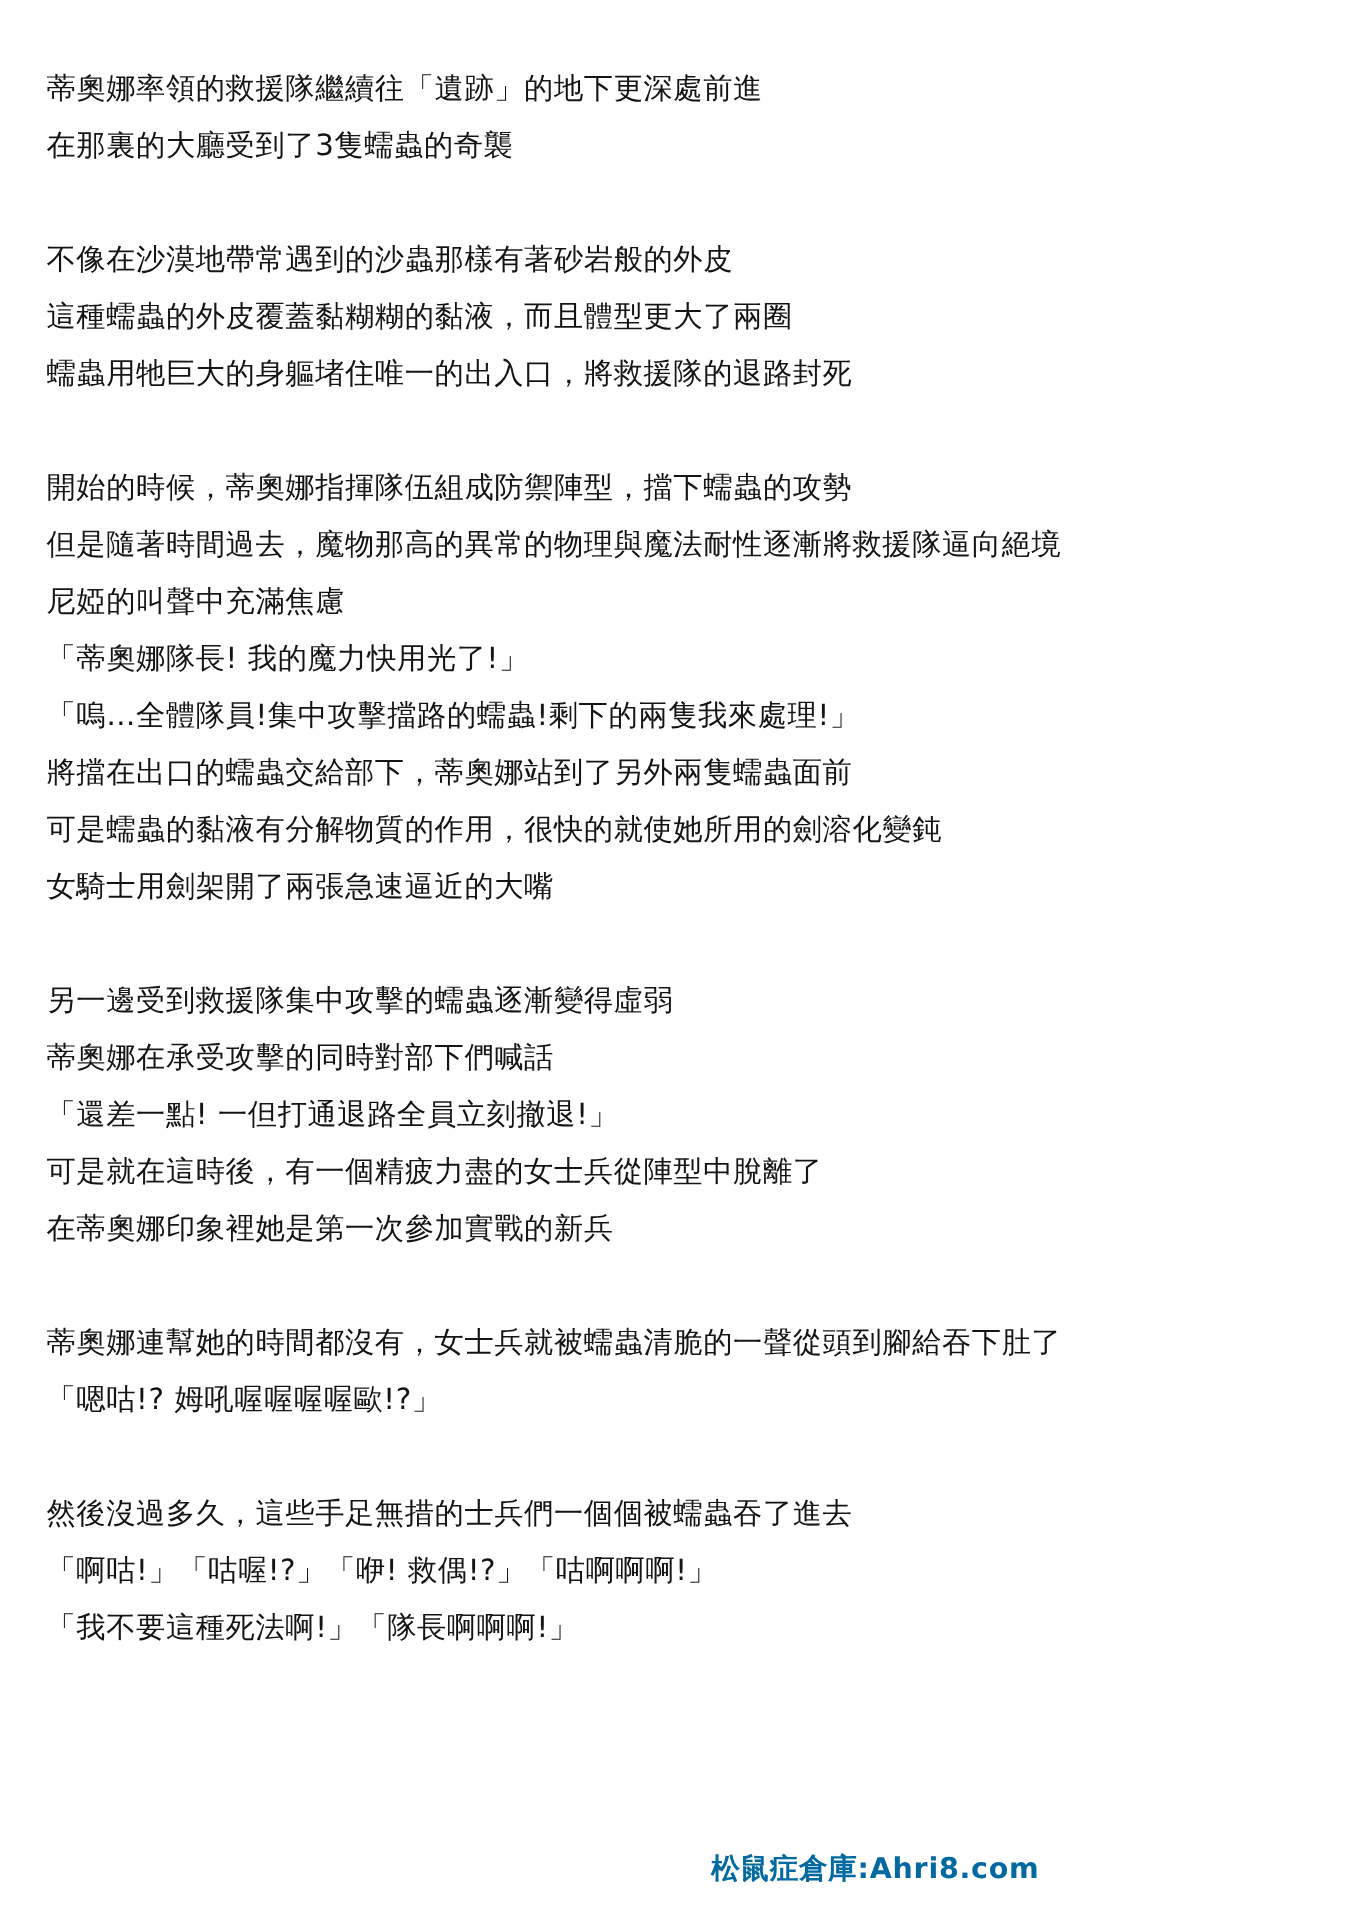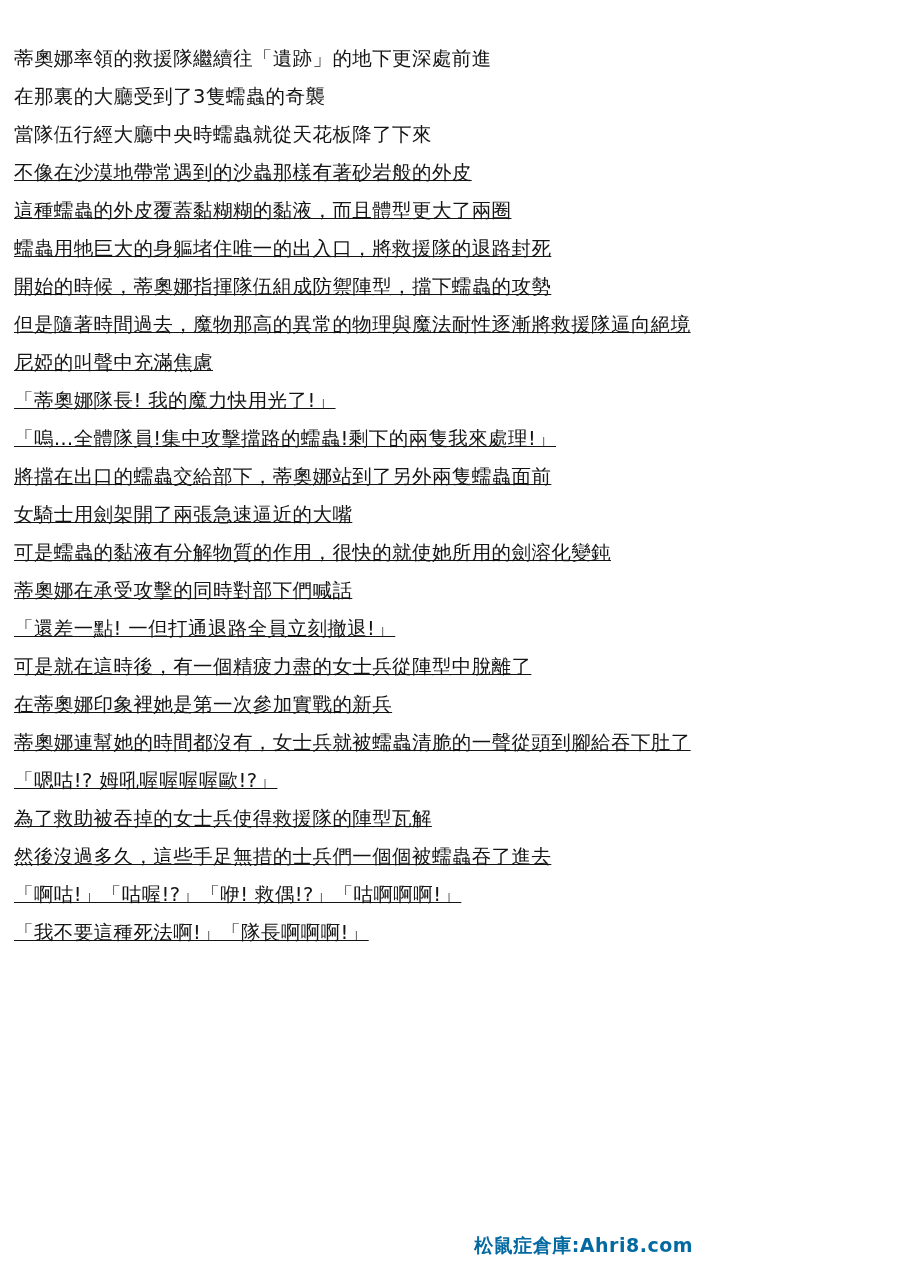--- a/index.html
+++ b/index.html
@@ -13,33 +13,33 @@
     position: relative;
     font-family: "DejaVu Sans", "Liberation Sans", sans-serif;
     color: #1a1a1a;
     overflow: hidden;
   }
   .page {
     position: relative;
     width: 717px;
     height: 1277px;
     box-sizing: border-box;
-    padding: 40px 18px 0 14px;
+    padding: 40px 18px 0 31px;
   }
   .story {
     font-size: 19.5px;
     line-height: 38px;
     color: #141414;
     letter-spacing: 0.4px;
   }
   .para {
     margin: 0;
   }
   .para + .para {
-    text-decoration: underline;
+    margin-top: 38px;
   }
   .line {
     white-space: pre;
   }
   .watermark {
     position: absolute;
     right: 24px;
     bottom: 18px;
     font-size: 19px;
     font-weight: bold;
@@ -50,54 +50,53 @@
 </style>
 </head>
 <body>
 
 <div class="page">
   <div class="story">
 
     <div class="para">
       <div class="line">蒂奧娜率領的救援隊繼續往「遺跡」的地下更深處前進</div>
       <div class="line">在那裏的大廳受到了3隻蠕蟲的奇襲</div>
-      <div class="line">當隊伍行經大廳中央時蠕蟲就從天花板降了下來</div>
     </div>
 
     <div class="para">
       <div class="line">不像在沙漠地帶常遇到的沙蟲那樣有著砂岩般的外皮</div>
       <div class="line">這種蠕蟲的外皮覆蓋黏糊糊的黏液，而且體型更大了兩圈</div>
       <div class="line">蠕蟲用牠巨大的身軀堵住唯一的出入口，將救援隊的退路封死</div>
     </div>
 
     <div class="para">
       <div class="line">開始的時候，蒂奧娜指揮隊伍組成防禦陣型，擋下蠕蟲的攻勢</div>
       <div class="line">但是隨著時間過去，魔物那高的異常的物理與魔法耐性逐漸將救援隊逼向絕境</div>
       <div class="line">尼婭的叫聲中充滿焦慮</div>
       <div class="line">「蒂奧娜隊長! 我的魔力快用光了!」</div>
       <div class="line">「嗚…全體隊員!集中攻擊擋路的蠕蟲!剩下的兩隻我來處理!」</div>
       <div class="line">將擋在出口的蠕蟲交給部下，蒂奧娜站到了另外兩隻蠕蟲面前</div>
+      <div class="line">可是蠕蟲的黏液有分解物質的作用，很快的就使她所用的劍溶化變鈍</div>
       <div class="line">女騎士用劍架開了兩張急速逼近的大嘴</div>
-      <div class="line">可是蠕蟲的黏液有分解物質的作用，很快的就使她所用的劍溶化變鈍</div>
     </div>
 
     <div class="para">
+      <div class="line">另一邊受到救援隊集中攻擊的蠕蟲逐漸變得虛弱</div>
       <div class="line">蒂奧娜在承受攻擊的同時對部下們喊話</div>
       <div class="line">「還差一點! 一但打通退路全員立刻撤退!」</div>
       <div class="line">可是就在這時後，有一個精疲力盡的女士兵從陣型中脫離了</div>
       <div class="line">在蒂奧娜印象裡她是第一次參加實戰的新兵</div>
     </div>
 
     <div class="para">
       <div class="line">蒂奧娜連幫她的時間都沒有，女士兵就被蠕蟲清脆的一聲從頭到腳給吞下肚了</div>
       <div class="line">「嗯咕!? 姆吼喔喔喔喔歐!?」</div>
     </div>
 
     <div class="para">
-      <div class="line">為了救助被吞掉的女士兵使得救援隊的陣型瓦解</div>
       <div class="line">然後沒過多久，這些手足無措的士兵們一個個被蠕蟲吞了進去</div>
       <div class="line">「啊咕!」「咕喔!?」「咿! 救偶!?」「咕啊啊啊!」</div>
       <div class="line">「我不要這種死法啊!」「隊長啊啊啊!」</div>
     </div>
 
   </div>
 
   <div class="watermark">松鼠症倉庫:Ahri8.com</div>
 </div>
 

